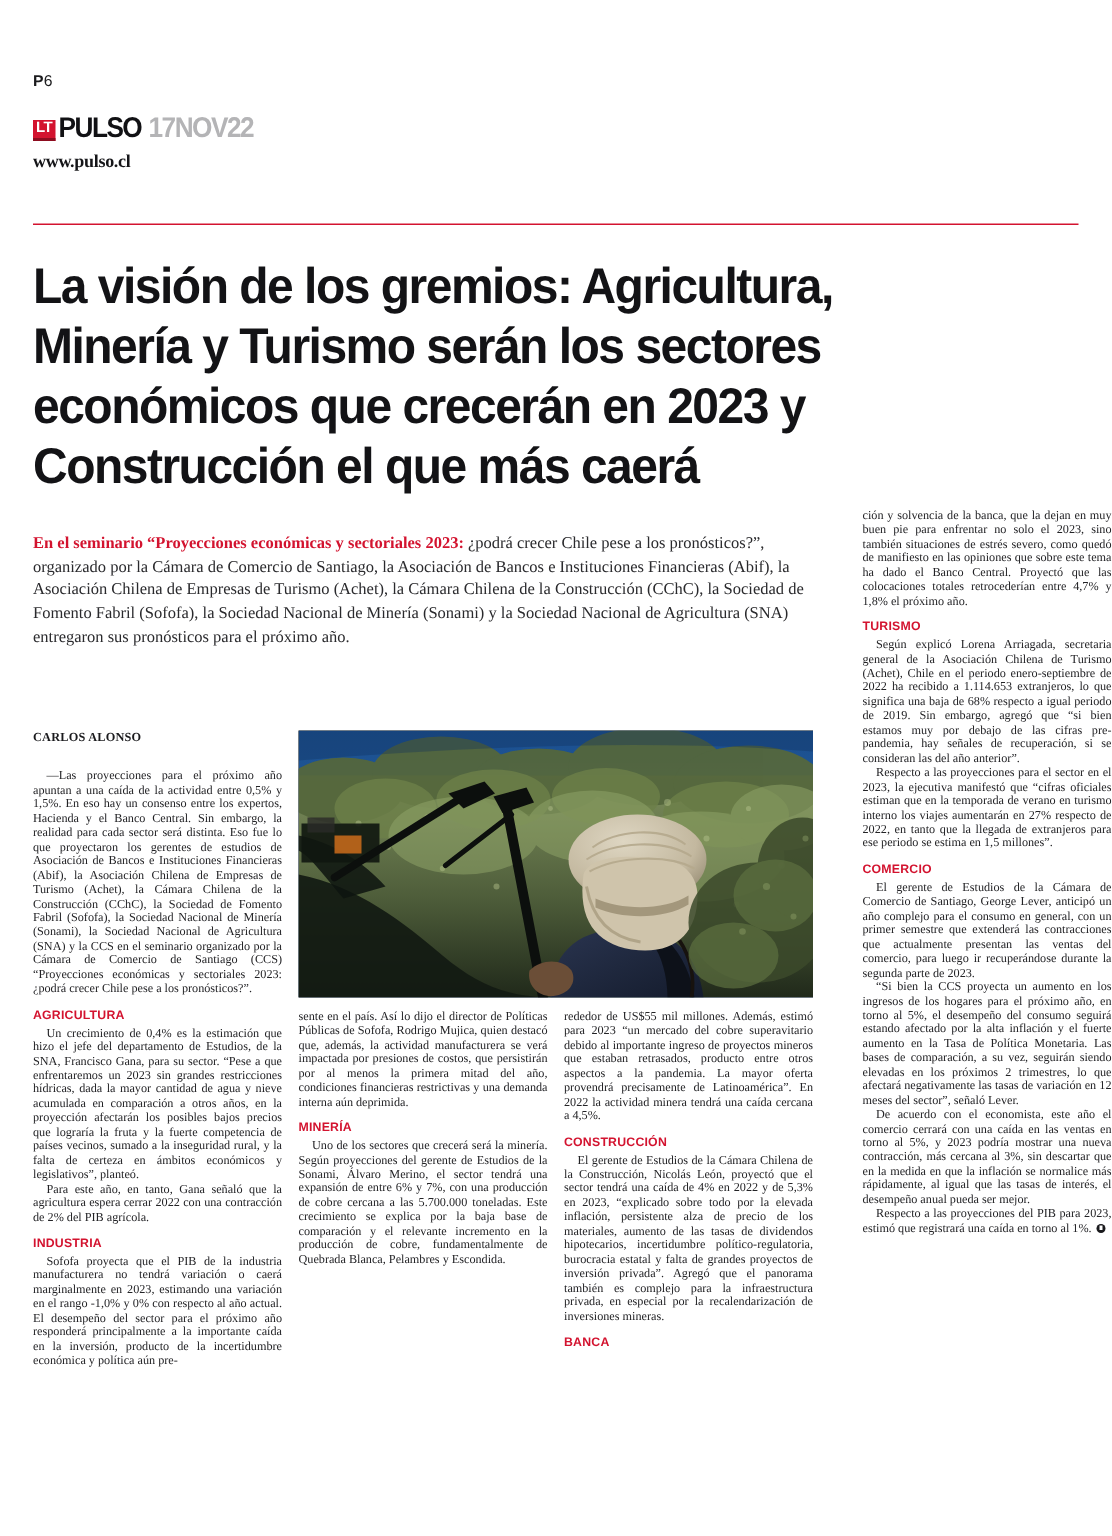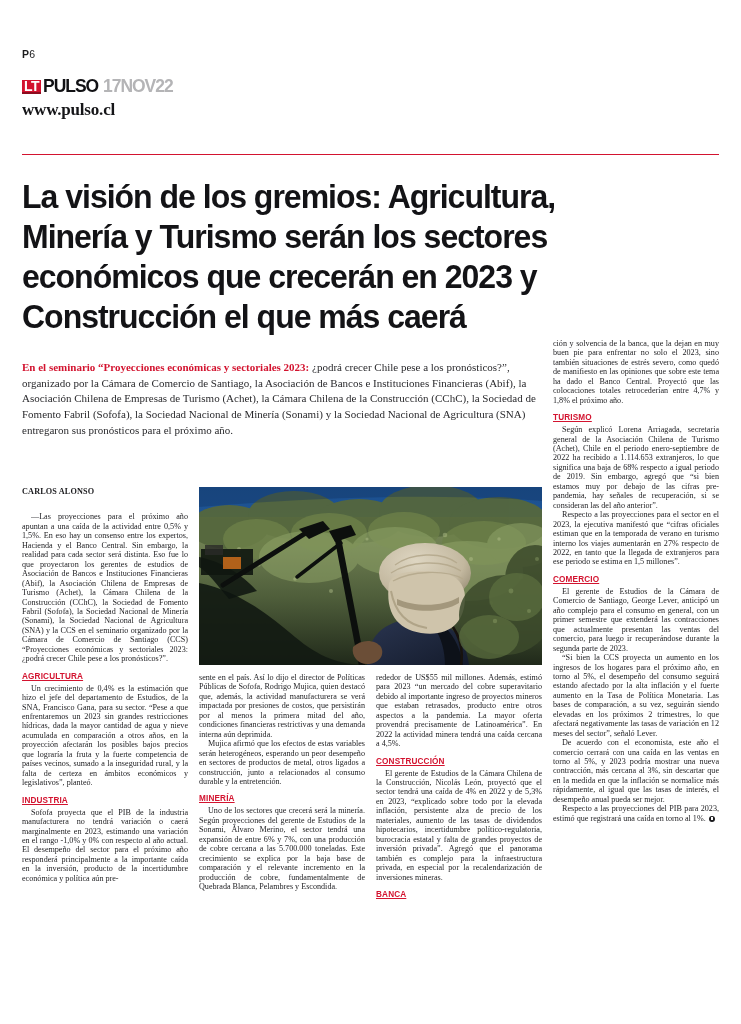--- a/index.html
+++ b/index.html
@@ -36,21 +36,21 @@
     margin-top: 16px;
     display: flex;
     align-items: flex-end;
     gap: 2px;
   }
   .lt-box {
     background: #d3132f;
     color: #ffffff;
     font-family: "Liberation Sans", sans-serif;
     font-weight: 700;
-    font-size: 14px;
+    font-size: 10px;
     line-height: 12px;
     padding: 1px 2px 1px 2px;
     letter-spacing: -.4px;
     height: 14px;
     display: inline-flex;
     align-items: center;
     border-bottom: 2px solid #8d0c1f;
     margin-bottom: 1px;
   }
   .brand {
@@ -71,21 +71,21 @@
     letter-spacing: -1.1px;
     color: #b4b4b6;
     transform: scaleX(.92);
     transform-origin: left bottom;
     margin-left: -2px;
   }
   .site {
     margin-top: 5px;
     font-family: "Liberation Serif", serif;
     font-weight: 700;
-    font-size: 17px;
+    font-size: 12px;
     letter-spacing: -.2px;
     color: #151518;
   }
 
   .rule-top {
     margin-top: 34px;
     height: 1.4px;
     background: #d3132f;
     width: 697px;
   }
@@ -134,40 +134,39 @@
     font-family: "Liberation Serif", serif;
     font-size: 8.15px;
     line-height: 9.45px;
     text-align: justify;
     color: #232326;
     hyphens: auto;
   }
   .col1 { left: 0; }
   .col2 { left: 177px; }
   .col3 { left: 354px; }
-  .col4 { left: 531px; }
+  .col4 { left: 553px; }
 
   .byline {
     font-family: "Liberation Serif", serif;
     font-weight: 700;
     font-size: 8.2px;
     letter-spacing: .15px;
     margin-bottom: 16px;
     color: #1a1a1d;
     text-align: left;
   }
   .kicker {
     font-family: "Liberation Sans", sans-serif;
     font-weight: 700;
     font-size: 8.2px;
     letter-spacing: .15px;
     color: #d3132f;
     margin: 8px 0 2.5px 0;
     text-align: left;
-    text-decoration: underline;
   }
   p.para {
     margin: 0;
     text-indent: 9px;
   }
   p.para.noindent { text-indent: 0; }
 
   
   .col4 {
     top: -148px;
@@ -359,27 +358,27 @@
         <rect x="0" y="0" width="343" height="178" fill="none"></rect>
         <path d="M0 0 L343 0 L343 14 C240 6 120 10 0 20 Z" fill="#12325c" opacity="0.35"></path>
       </svg>
     </div>
 
     <div class="col col1">
         <div class="byline">CARLOS ALONSO</div>
         <p class="para">—Las proyecciones para el próximo año apuntan a una caída de la actividad entre 0,5% y 1,5%. En eso hay un consenso entre los expertos, Hacienda y el Banco Central. Sin embargo, la realidad para cada sector será distinta. Eso fue lo que proyectaron los gerentes de estudios de Asociación de Bancos e Instituciones Financieras (Abif), la Asociación Chilena de Empresas de Turismo (Achet), la Cámara Chilena de la Construcción (CChC), la Sociedad de Fomento Fabril (Sofofa), la Sociedad Nacional de Minería (Sonami), la Sociedad Nacional de Agricultura (SNA) y la CCS en el seminario organizado por la Cámara de Comercio de Santiago (CCS) “Proyecciones económicas y sectoriales 2023: ¿podrá crecer Chile pese a los pronósticos?”.</p>
         <div class="kicker">AGRICULTURA</div>
         <p class="para">Un crecimiento de 0,4% es la estimación que hizo el jefe del departamento de Estudios, de la SNA, Francisco Gana, para su sector. “Pese a que enfrentaremos un 2023 sin grandes restricciones hídricas, dada la mayor cantidad de agua y nieve acumulada en comparación a otros años, en la proyección afectarán los posibles bajos precios que lograría la fruta y la fuerte competencia de países vecinos, sumado a la inseguridad rural, y la falta de certeza en ámbitos económicos y legislativos”, planteó.</p>
+        <p class="para">Para este año, en tanto, Gana señaló que la agricultura espera cerrar 2022 con una contracción de 2% del PIB agrícola.</p>
         <div class="kicker">INDUSTRIA</div>
         <p class="para">Sofofa proyecta que el PIB de la industria manufacturera no tendrá variación o caerá marginalmente en 2023, estimando una variación en el rango -1,0% y 0% con respecto al año actual. El desempeño del sector para el próximo año responderá principalmente a la importante caída en la inversión, producto de la incertidumbre económica y política aún pre-</p>
       </div>
     <div class="col col2">
         <div style="height: 186px;"></div>
         <p class="para noindent">sente en el país. Así lo dijo el director de Políticas Públicas de Sofofa, Rodrigo Mujica, quien destacó que, además, la actividad manufacturera se verá impactada por presiones de costos, que persistirán por al menos la primera mitad del año, condiciones financieras restrictivas y una demanda interna aún deprimida.</p>
-        <p class="para">Mujica afirmó que los efectos de estas variables serán heterogéneos, esperando un peor desempeño en sectores de productos de metal, otros ligados a construcción, junto a relacionados al consumo durable y la entretención.</p>
         <div class="kicker">MINERÍA</div>
         <p class="para">Uno de los sectores que crecerá será la minería. Según proyecciones del gerente de Estudios de la Sonami, Álvaro Merino, el sector tendrá una expansión de entre 6% y 7%, con una producción de cobre cercana a las 5.700.000 toneladas. Este crecimiento se explica por la baja base de comparación y el relevante incremento en la producción de cobre, fundamentalmente de Quebrada Blanca, Pelambres y Escondida.</p>
       </div>
     <div class="col col3">
         <div style="height: 186px;"></div>
         <p class="para noindent">rededor de US$55 mil millones. Además, estimó para 2023 “un mercado del cobre superavitario debido al importante ingreso de proyectos mineros que estaban retrasados, producto entre otros aspectos a la pandemia. La mayor oferta provendrá precisamente de Latinoamérica”. En 2022 la actividad minera tendrá una caída cercana a 4,5%.</p>
         <div class="kicker">CONSTRUCCIÓN</div>
         <p class="para">El gerente de Estudios de la Cámara Chilena de la Construcción, Nicolás León, proyectó que el sector tendrá una caída de 4% en 2022 y de 5,3% en 2023, “explicado sobre todo por la elevada inflación, persistente alza de precio de los materiales, aumento de las tasas de dividendos hipotecarios, incertidumbre político-regulatoria, burocracia estatal y falta de grandes proyectos de inversión privada”. Agregó que el panorama también es complejo para la infraestructura privada, en especial por la recalendarización de inversiones mineras.</p>
         <div class="kicker">BANCA</div>
       </div>

